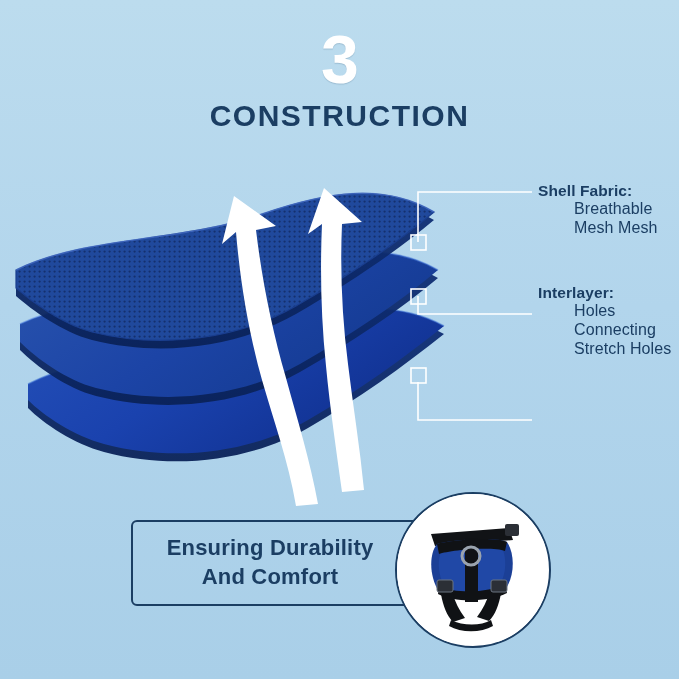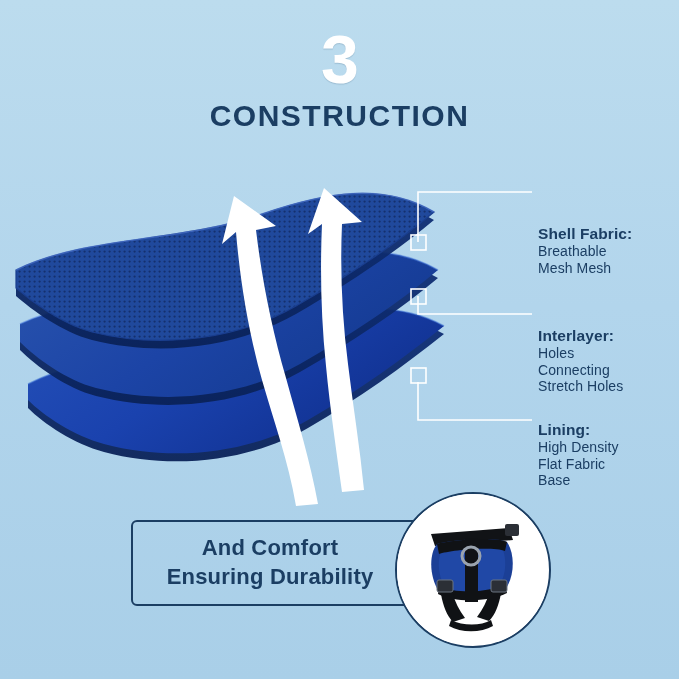--- a/index.html
+++ b/index.html
@@ -92,25 +92,25 @@
   .callout {
     position: absolute;
     left: 138px;
     color: #1b3e63;
     line-height: 1.18;
   }
   .callout .c-title {
     font-weight: bold;
     font-size: 15.5px;
     letter-spacing: 0.1px;
-    margin-top: 43px;
   }
   .callout .c-body {
-    font-size: 14px;
+    font-size: 16px;
     letter-spacing: 0.1px;
+    margin-left: 36px;
   }
   .callout-1 { top: 6px; }
   .callout-2 { top: 108px; }
   .callout-3 { top: 202px; }
 
   
   .banner {
     position: absolute;
     left: 131px;
     top: 520px;
@@ -247,32 +247,26 @@
       <div class="c-body">Mesh Mesh</div>
     </div>
 
     <div class="callout callout-2">
       <div class="c-title">Interlayer:</div>
       <div class="c-body">Holes</div>
       <div class="c-body">Connecting</div>
       <div class="c-body">Stretch Holes</div>
     </div>
 
-    <div class="callout callout-3">
-      <div class="c-title">Lining:</div>
-      <div class="c-body">High Density</div>
-      <div class="c-body">Flat Fabric</div>
-      <div class="c-body">Base</div>
-    </div>
   </div>
 
   <div class="banner">
     <div class="banner-text">
+      <div>Ensuring Durability</div>
       <div>And Comfort</div>
-      <div>Ensuring Durability</div>
     </div>
   </div>
 
   <div class="product-circle">
     <svg width="148" height="148" viewBox="0 0 148 148">
       <rect width="148" height="148" fill="#ffffff"></rect>
       <g>
 
         <path d="M34,40 L112,34 L116,46 L38,52 Z" fill="#111316"></path>
         <rect x="108" y="30" width="14" height="12" rx="2" fill="#2b2f36"></rect>

